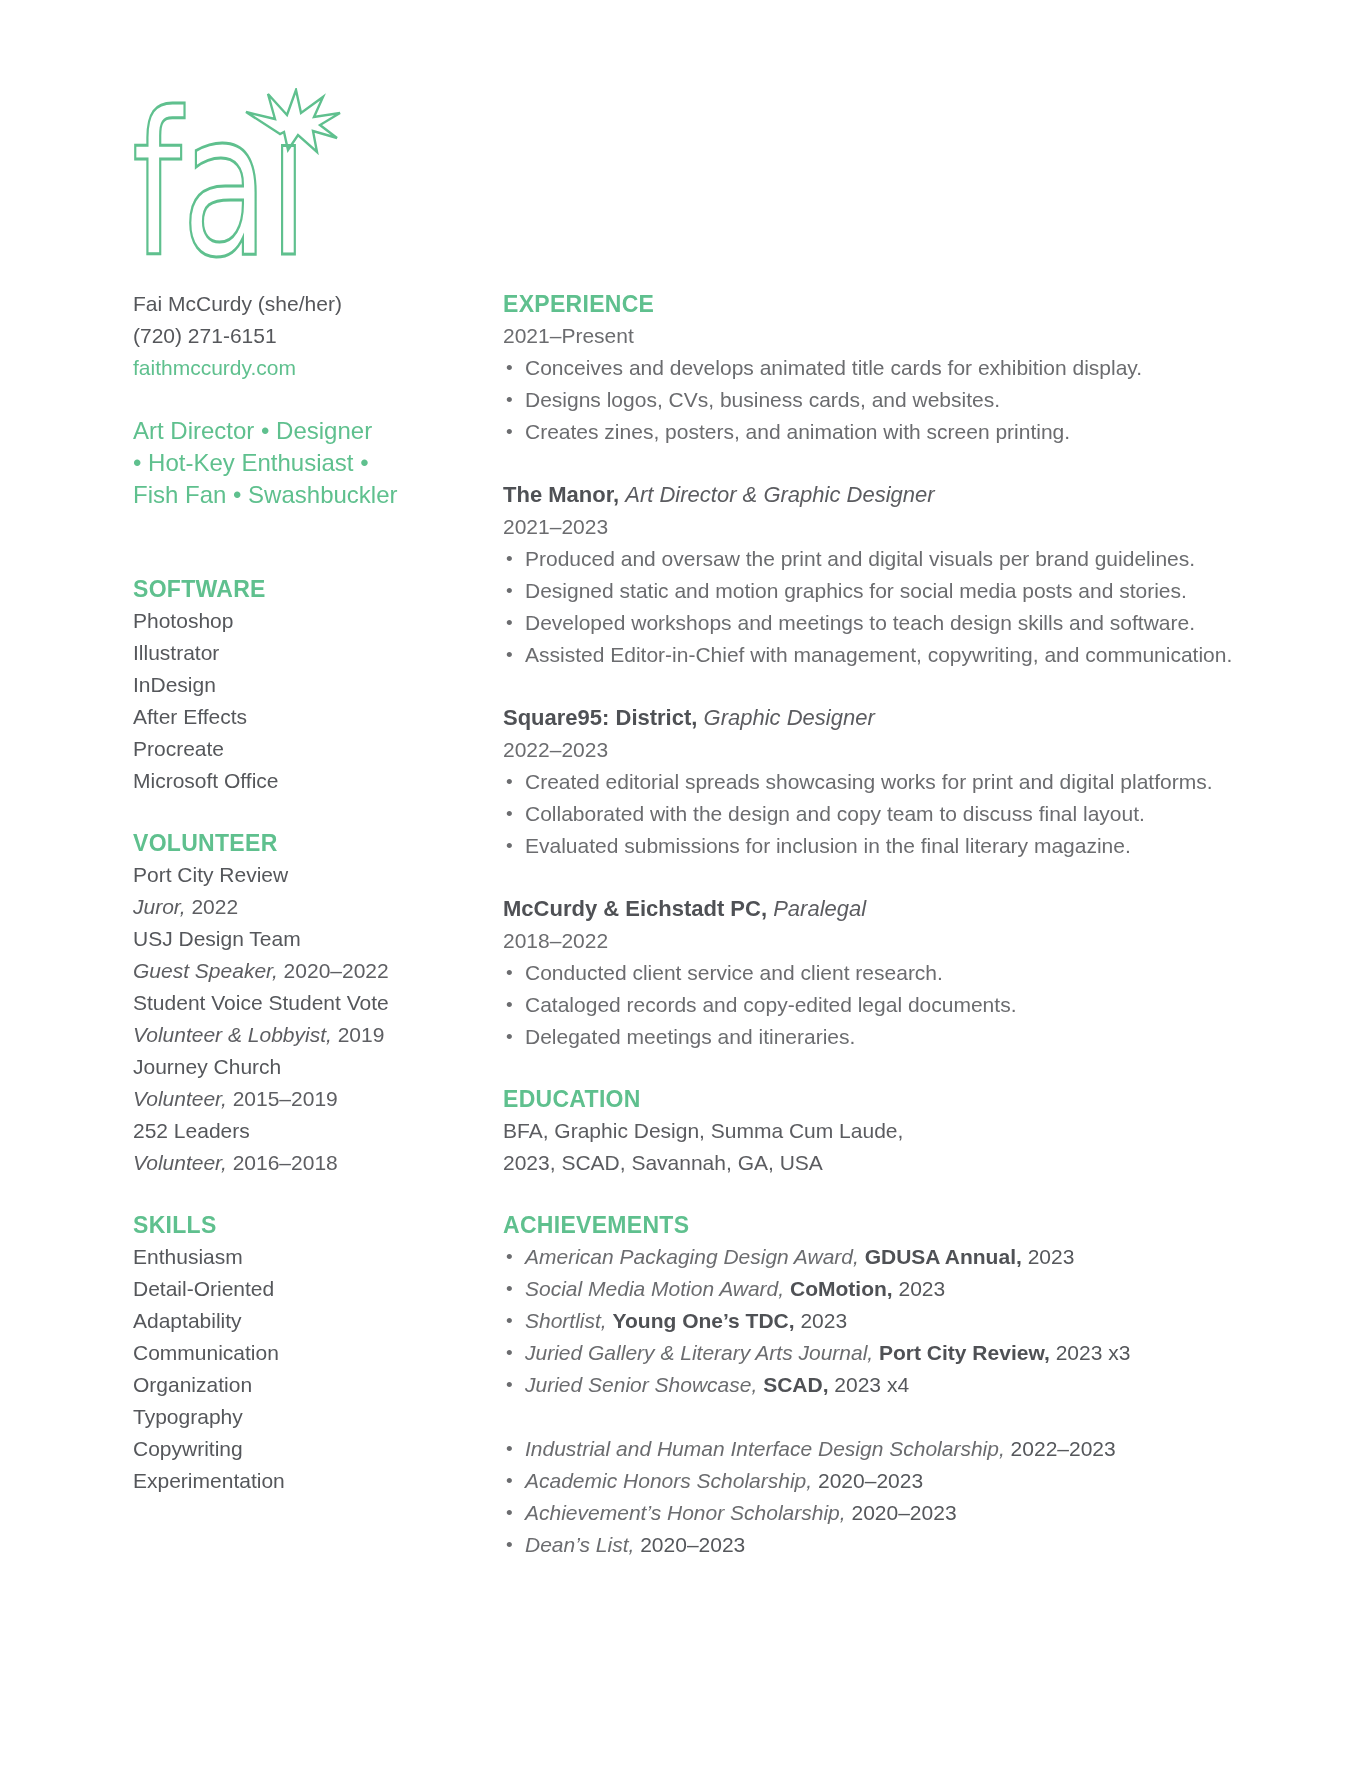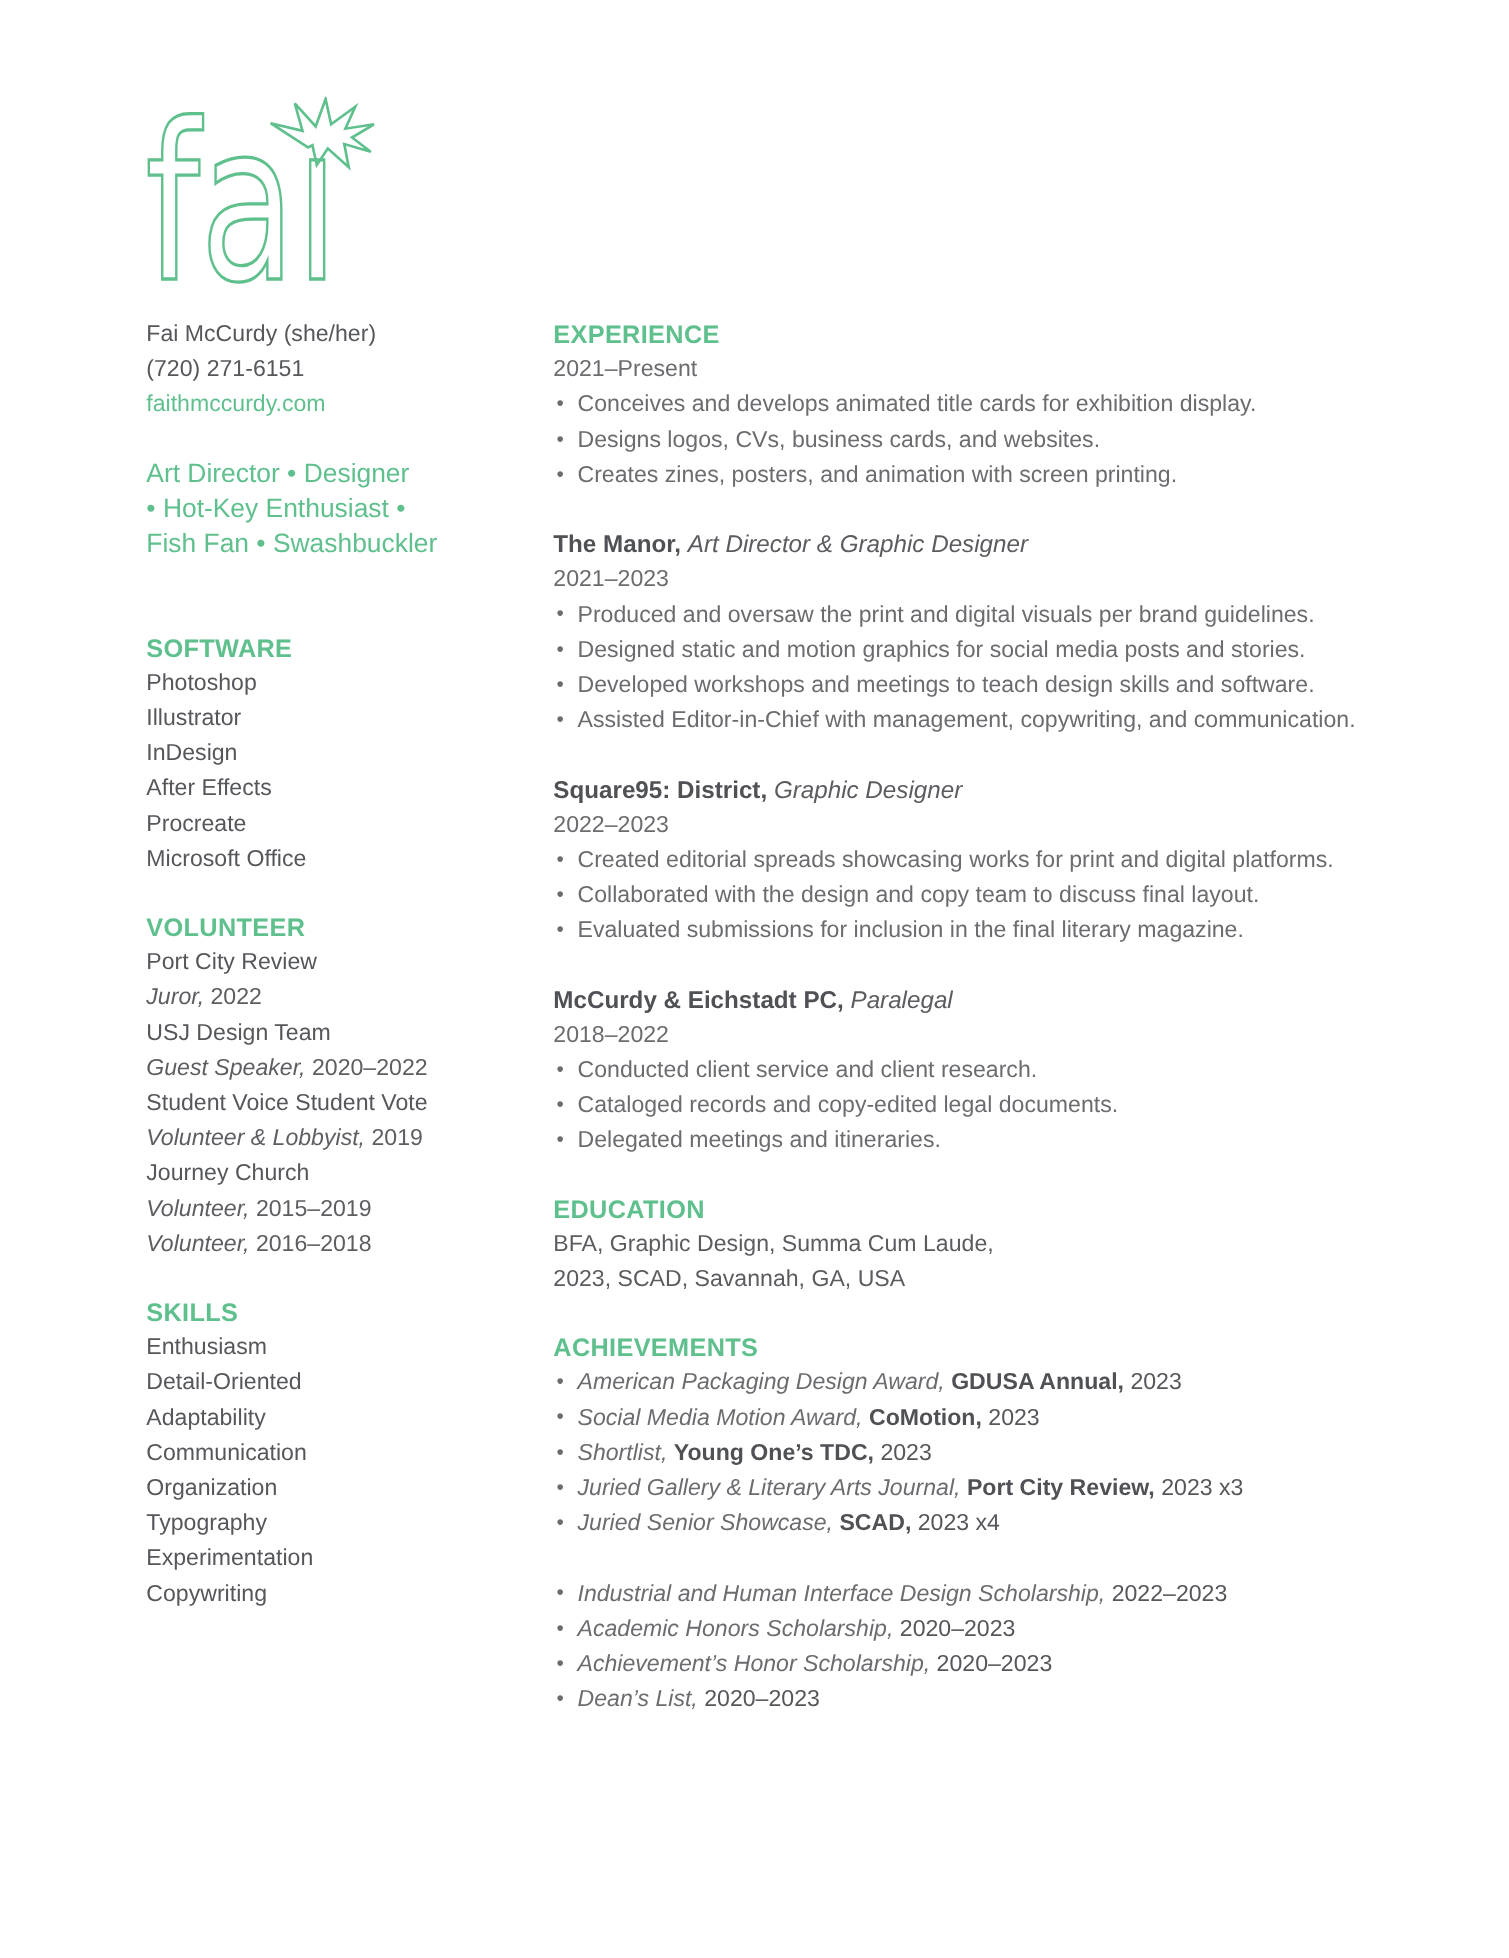--- a/index.html
+++ b/index.html
@@ -130,34 +130,35 @@
       </div>
       <div>
         <div class="v-org">Student Voice Student Vote</div>
         <div class="v-role"><span class="it">Volunteer &amp; Lobbyist,</span> <span>2019</span></div>
       </div>
       <div>
         <div class="v-org">Journey Church</div>
         <div class="v-role"><span class="it">Volunteer,</span> <span>2015–2019</span></div>
       </div>
       <div>
+        <div class="v-org">252 Leaders</div>
         <div class="v-role"><span class="it">Volunteer,</span> <span>2016–2018</span></div>
       </div>
     </div>
 
     <div class="section-h">SKILLS</div>
     <ul class="plain-list">
       <li>Enthusiasm</li>
       <li>Detail-Oriented</li>
       <li>Adaptability</li>
       <li>Communication</li>
       <li>Organization</li>
       <li>Typography</li>
+      <li>Copywriting</li>
       <li>Experimentation</li>
-      <li>Copywriting</li>
     </ul>
 
   </div>
 
   <div class="right-col">
 
     <div class="section-h first">EXPERIENCE</div>
 
     <div class="job first">
       <div class="job-dates">2021–Present</div>

